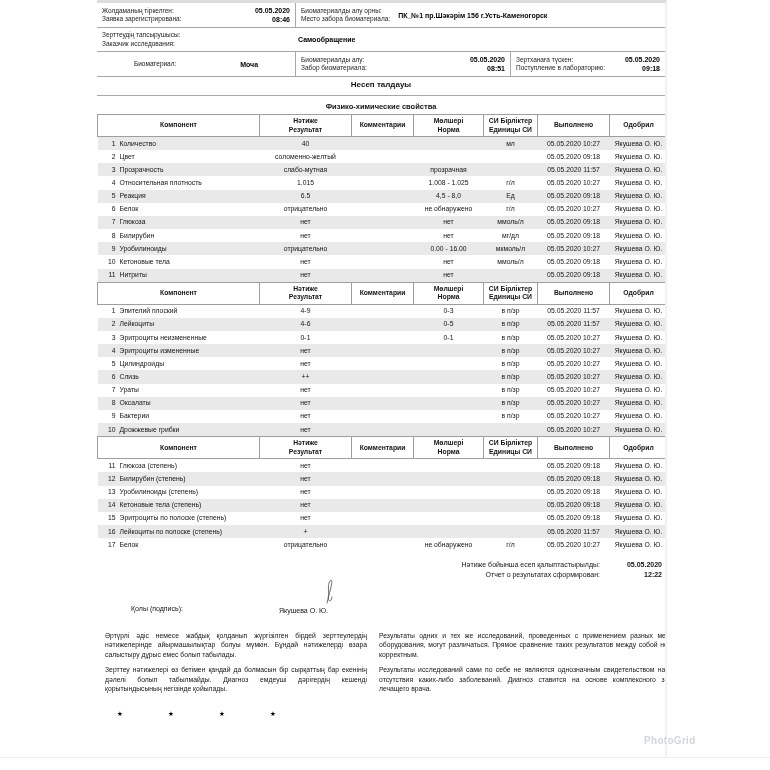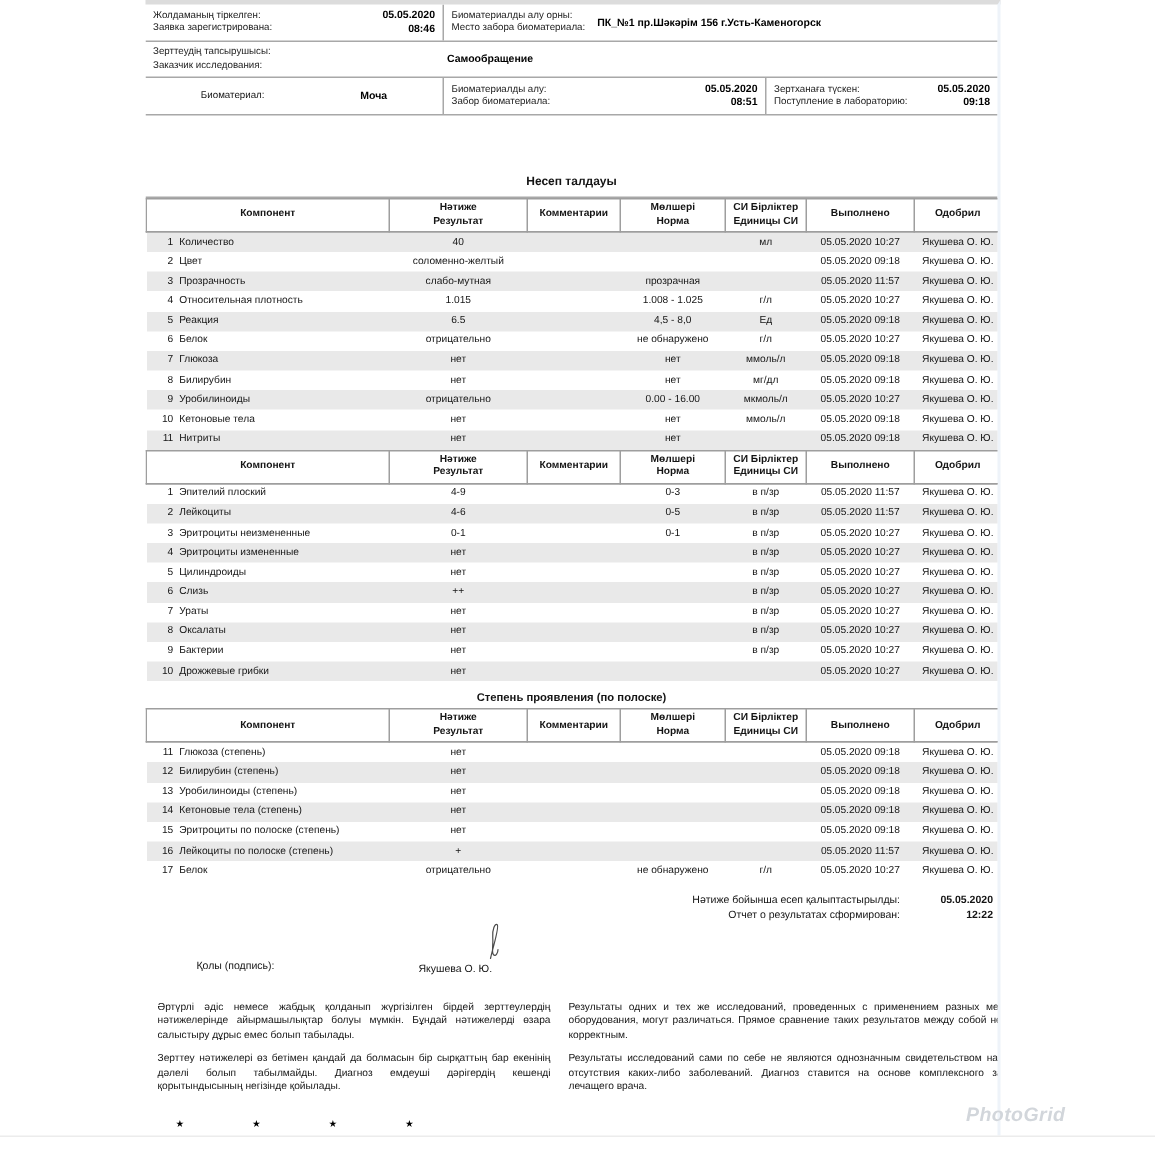--- a/index.html
+++ b/index.html
@@ -27,21 +27,21 @@
   .hr1-left { width:198px; justify-content:space-between; }
   .hr1-right { flex:1; gap:8px; }
   .hr2 .lblpair { width:110px; }
   .hr2 .val { margin-left:86px; }
   .hr3-c1 { width:198px; justify-content:space-around; }
   .hr3-c2 { width:215px; justify-content:space-between; }
   .hr3-c3 { flex:1; justify-content:space-between; }
   
   .title-block {
     text-align:center; font-weight:bold; font-size:8px; line-height:1.35;
-    padding:3px 0 4px; border-bottom:1px solid #a8a8a8;margin-top:36px;
+    padding:3px 0 4px; border-bottom:1px solid #a8a8a8;
   }
   
   .sec-heading { text-align:center; font-weight:bold; font-size:7.5px; margin:6px 0 3px; }
   table.grid { width:100%; border-collapse:collapse; table-layout:fixed; font-size:6.8px; }
   table.grid th {
     border:1px solid #9e9e9e; font-weight:bold; text-align:center;
     vertical-align:middle; padding:2px 1px; line-height:1.25; font-size:6.8px;
   }
   table.grid td { padding:2.5px 2px; vertical-align:middle; line-height:1.2; }
   tr.stripe td { background:#e9e9e9; }
@@ -73,21 +73,21 @@
     position:absolute; left:50%; top:50%; width:8px; height:8px; margin:-4px;
     font-size:6.5px; line-height:8px; text-align:center; color:#000;
   }
   .badge-center {
     position:absolute; inset:0; display:flex; flex-direction:column;
     align-items:center; justify-content:center; line-height:1.05; color:#000;
   }
   
   .photo-bottom-line { position:absolute; left:0; top:757px; width:770px; height:1px; background:#ececec; }
   .watermark {
-    position:absolute; left:644px; top:735px; font-size:13px; font-weight:bold; font-style:italic;
+    position:absolute; left:644px; top:735px; font-size:10px; font-weight:bold; 
     color:#d2d6db; text-shadow:0.5px 0.5px 0 #ffffff; letter-spacing:0.3px;
   }
 </style>
 </head>
 <body>
 
 <div class="page">
 
   <div class="hrow">
     <div class="hcell hr1-left">
@@ -144,20 +144,21 @@
         <div class="val">09:18</div>
       </div>
     </div>
   </div>
 
   <div class="title-block">
     <div>Несеп талдауы</div>
   </div>
 
   <div id="sections-host">
+      <div class="sec-heading">Физико-химические свойства</div>
       <table class="grid">
         <colgroup>
           <col style="width: 20px;">
           <col style="width: 142px;">
           <col style="width: 92px;">
           <col style="width: 62px;">
           <col style="width: 70px;">
           <col style="width: 54px;">
           <col style="width: 72px;">
           <col style="width: 58px;">
@@ -438,21 +439,20 @@
             <td class="c-name">Дрожжевые грибки</td>
             <td class="c-result">нет</td>
             <td class="c-comment"></td>
             <td class="c-norm"></td>
             <td class="c-si"></td>
             <td class="c-performed">05.05.2020 10:27</td>
             <td class="c-approved">Якушева О. Ю.</td>
           </tr>
         </tbody>
       </table>
-      <div class="sec-heading">Степень проявления (по полоске)</div>
       <table class="grid">
         <colgroup>
           <col style="width: 20px;">
           <col style="width: 142px;">
           <col style="width: 92px;">
           <col style="width: 62px;">
           <col style="width: 70px;">
           <col style="width: 54px;">
           <col style="width: 72px;">
           <col style="width: 58px;">

